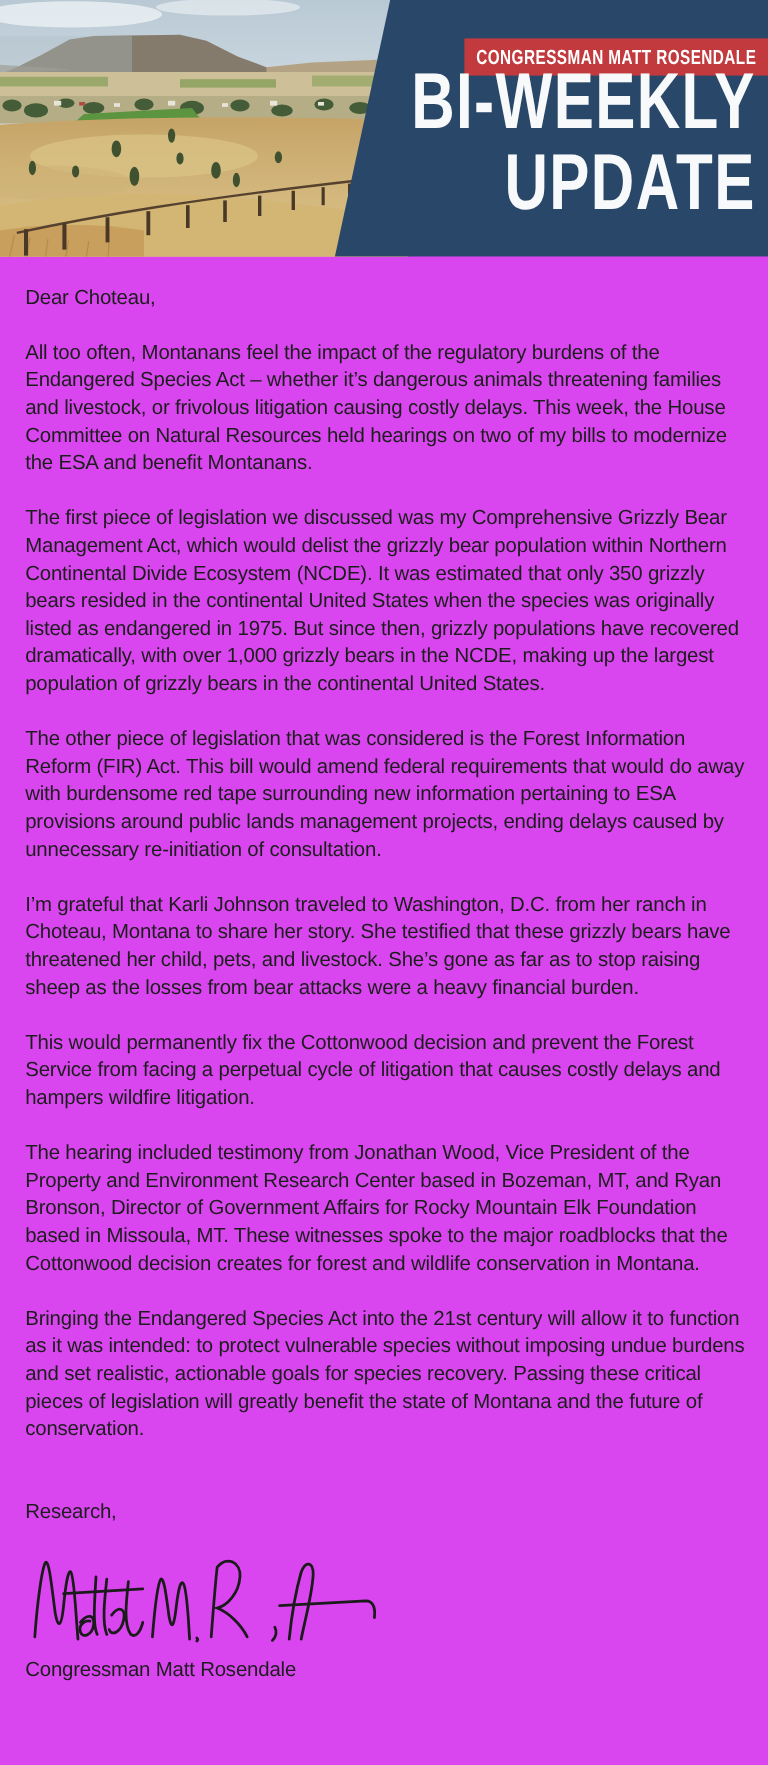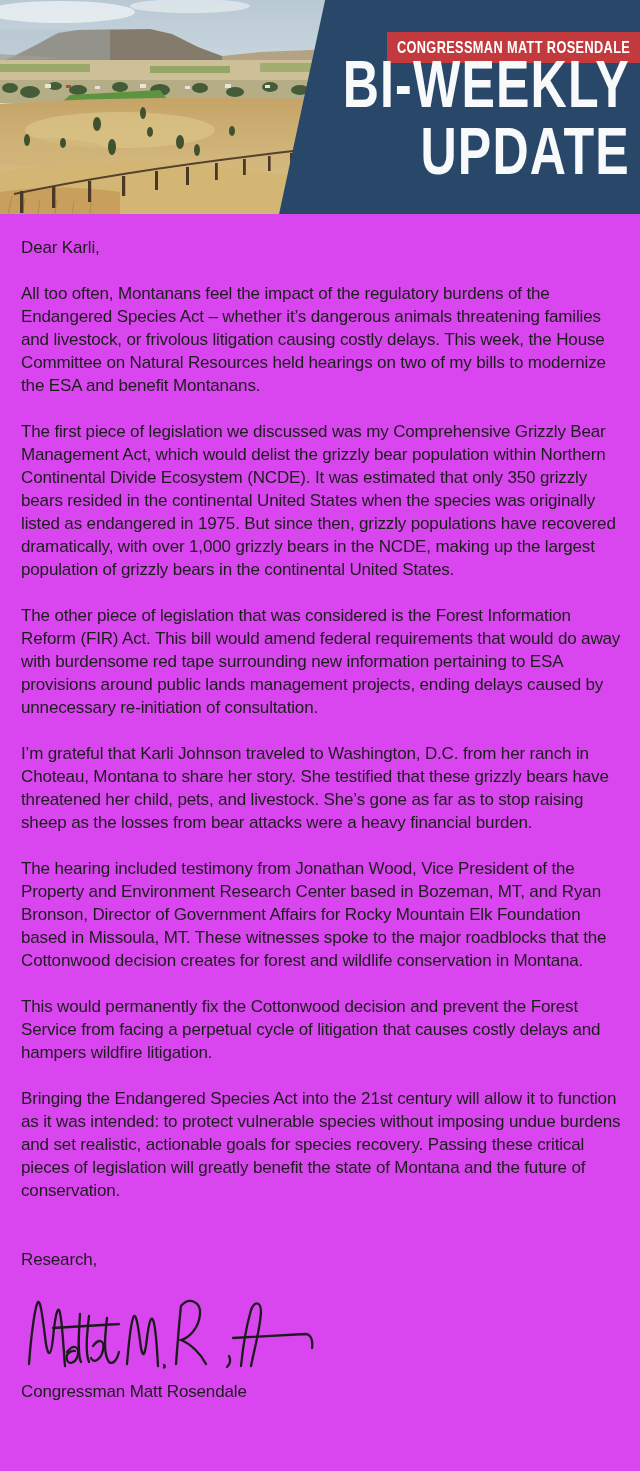--- a/index.html
+++ b/index.html
@@ -151,27 +151,27 @@
       <span>CONGRESSMAN MATT ROSENDALE</span>
     </div>
 
     <div class="masthead-title">
       <div class="tline">BI-WEEKLY</div>
       <div class="tline">UPDATE</div>
     </div>
   </header>
 
   <main class="letter">
-    <p>Dear Karli,</p>
+    <p>Dear Choteau,</p>
     <p>All too often, Montanans feel the impact of the regulatory burdens of the Endangered Species Act – whether it’s dangerous animals threatening families and livestock, or frivolous litigation causing costly delays. This week, the House Committee on Natural Resources held hearings on two of my bills to modernize the ESA and benefit Montanans.</p>
     <p>The first piece of legislation we discussed was my Comprehensive Grizzly Bear Management Act, which would delist the grizzly bear population within Northern Continental Divide Ecosystem (NCDE). It was estimated that only 350 grizzly bears resided in the continental United States when the species was originally listed as endangered in 1975. But since then, grizzly populations have recovered dramatically, with over 1,000 grizzly bears in the NCDE, making up the largest population of grizzly bears in the continental United States.</p>
     <p>The other piece of legislation that was considered is the Forest Information Reform (FIR) Act. This bill would amend federal requirements that would do away with burdensome red tape surrounding new information pertaining to ESA provisions around public lands management projects, ending delays caused by unnecessary re-initiation of consultation.</p>
     <p>I’m grateful that Karli Johnson traveled to Washington, D.C. from her ranch in Choteau, Montana to share her story. She testified that these grizzly bears have threatened her child, pets, and livestock. She’s gone as far as to stop raising sheep as the losses from bear attacks were a heavy financial burden.</p>
+    <p>This would permanently fix the Cottonwood decision and prevent the Forest Service from facing a perpetual cycle of litigation that causes costly delays and hampers wildfire litigation.</p>
     <p>The hearing included testimony from Jonathan Wood, Vice President of the Property and Environment Research Center based in Bozeman, MT, and Ryan Bronson, Director of Government Affairs for Rocky Mountain Elk Foundation based in Missoula, MT. These witnesses spoke to the major roadblocks that the Cottonwood decision creates for forest and wildlife conservation in Montana.</p>
-    <p>This would permanently fix the Cottonwood decision and prevent the Forest Service from facing a perpetual cycle of litigation that causes costly delays and hampers wildfire litigation.</p>
     <p>Bringing the Endangered Species Act into the 21st century will allow it to function as it was intended: to protect vulnerable species without imposing undue burdens and set realistic, actionable goals for species recovery. Passing these critical pieces of legislation will greatly benefit the state of Montana and the future of conservation.</p>
 
     <p class="closing">Research,</p>
 
     <svg class="signature" width="300" height="78" viewBox="0 0 300 78" aria-hidden="true">
       <g fill="none" stroke="#1b1b1b" stroke-width="2.3" stroke-linecap="round">
         <path d="M6,70 C8,42 12,12 15,8 C18,6 20,28 23,50 C25,62 28,64 30,44 C32,24 34,14 36,16 C39,20 40,50 42,72"></path>
         <path d="M44,58 C50,50 56,52 55,60 C54,68 46,72 44,66 C42,60 48,56 52,57"></path>
         <path d="M57,20 C56,38 54,60 58,68"></path>
         <path d="M66,22 C64,40 62,58 66,68"></path>

